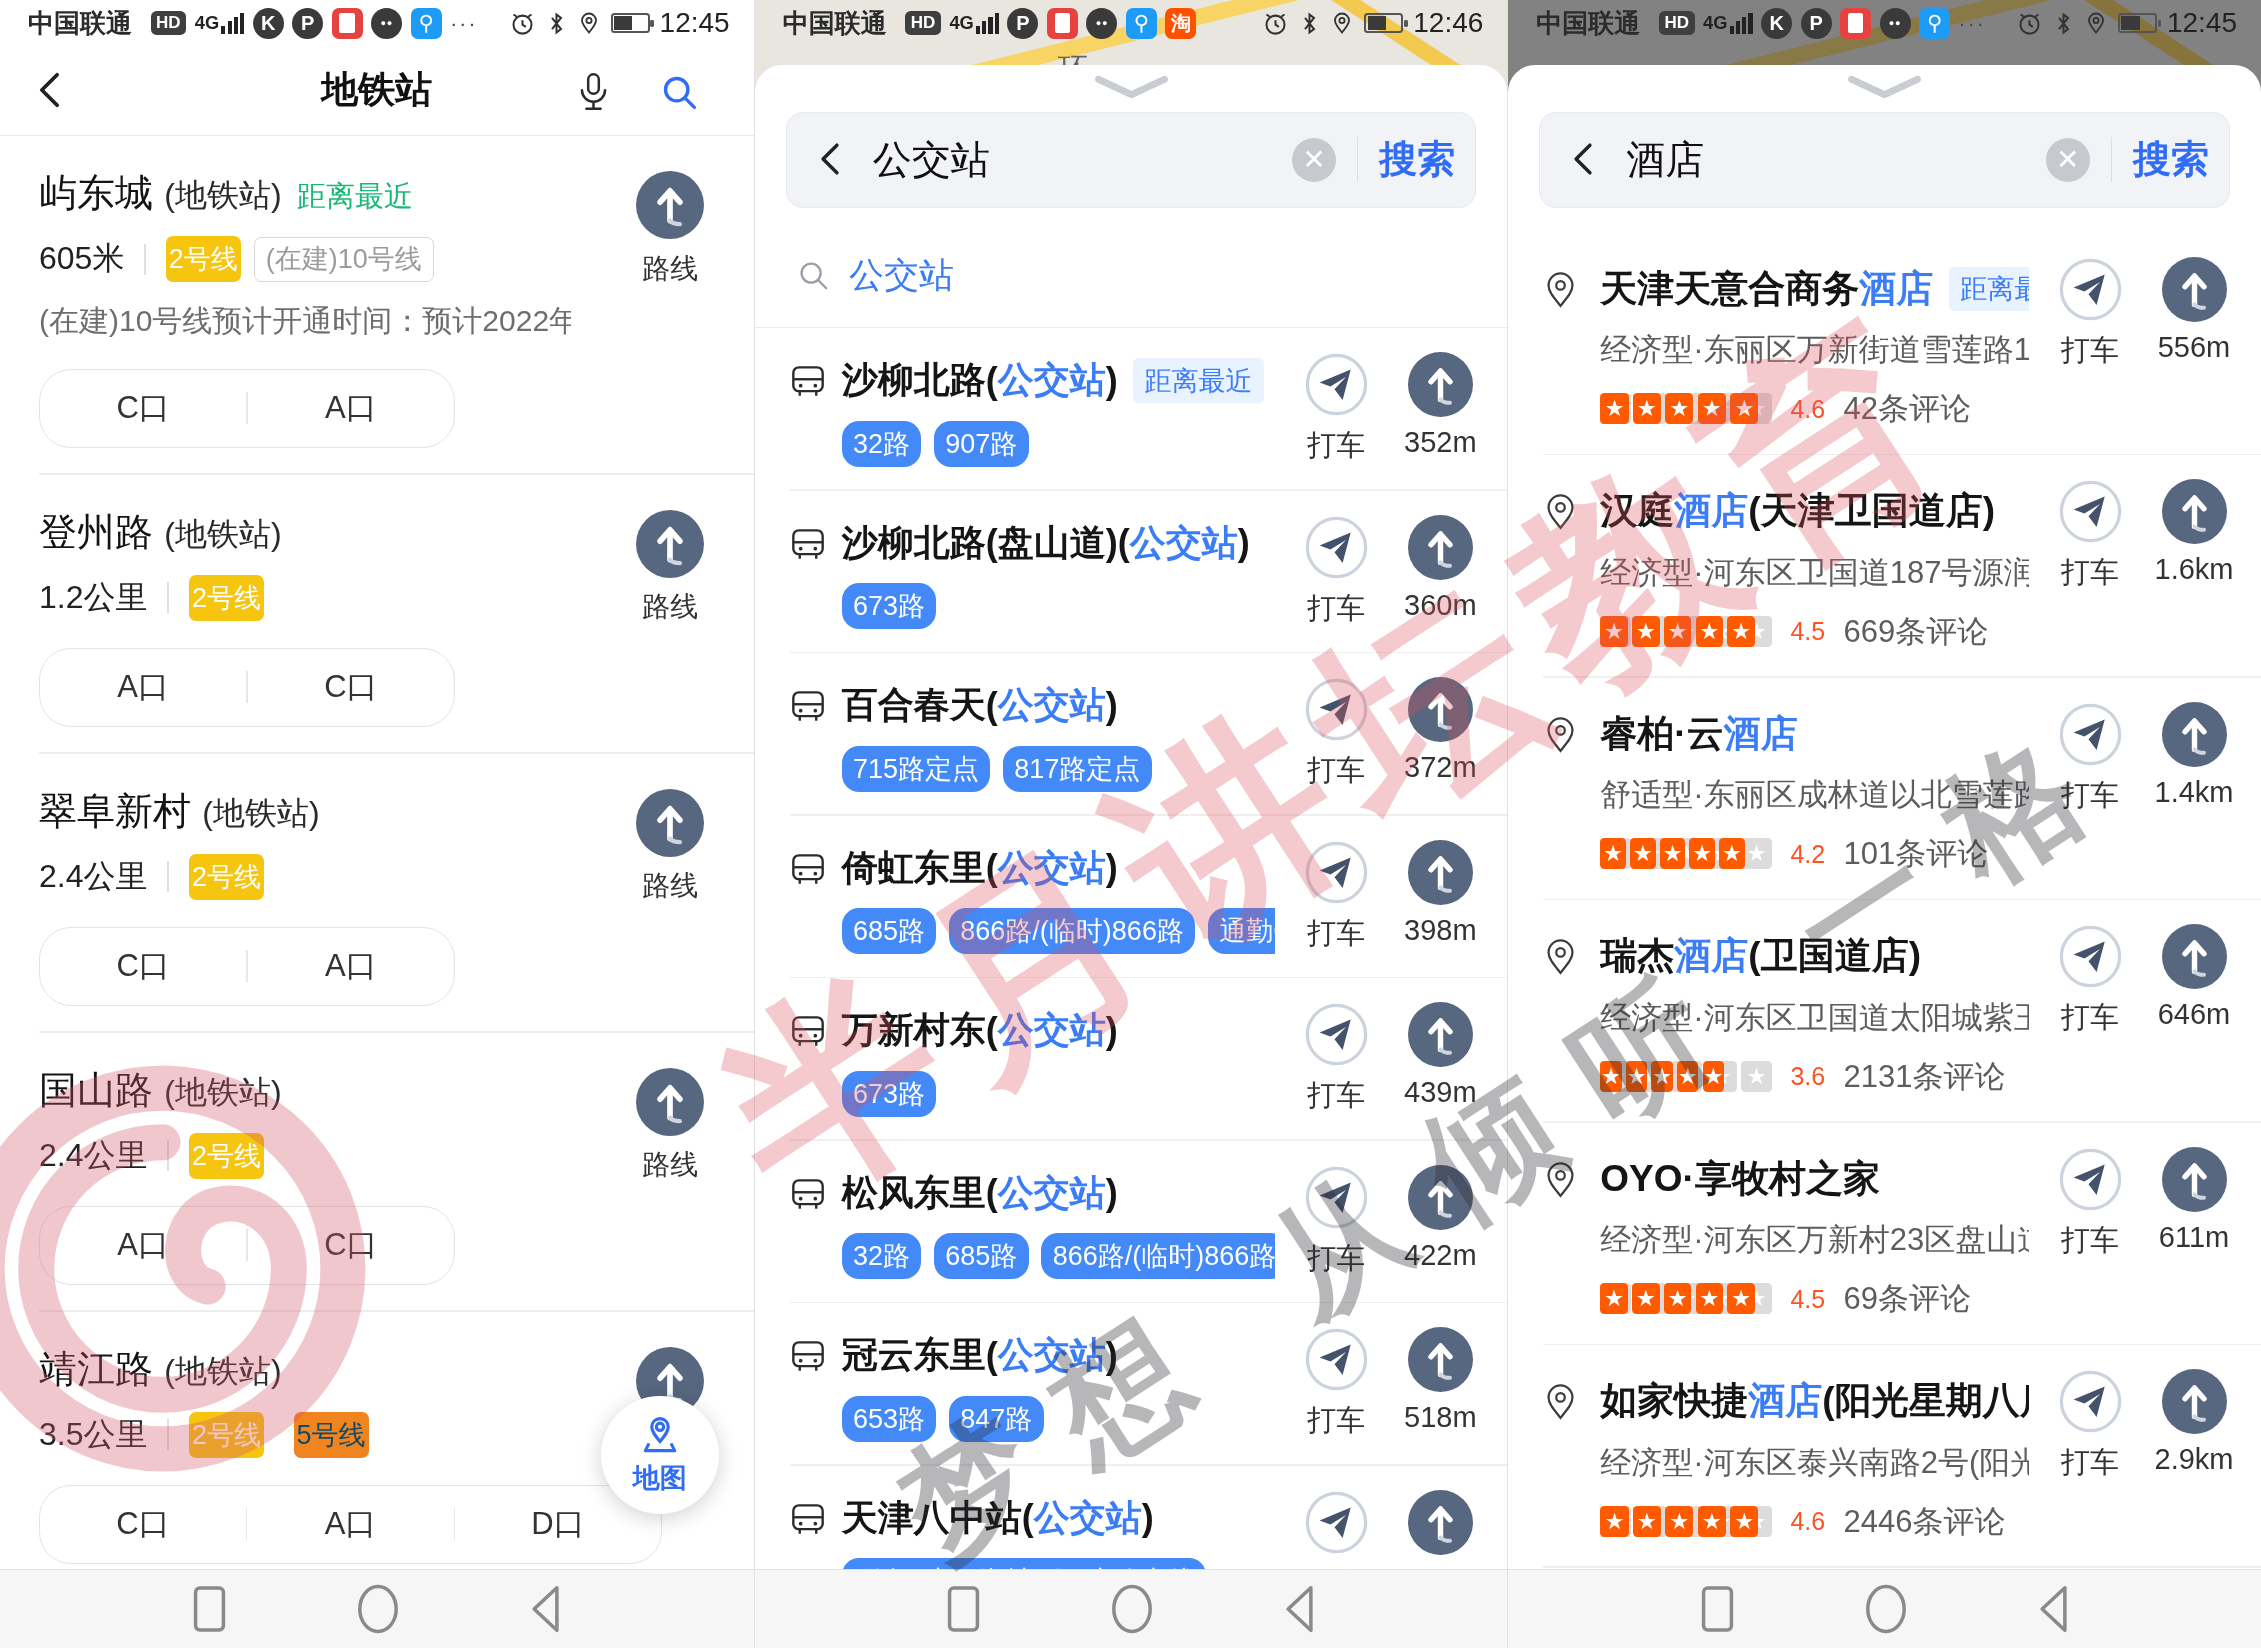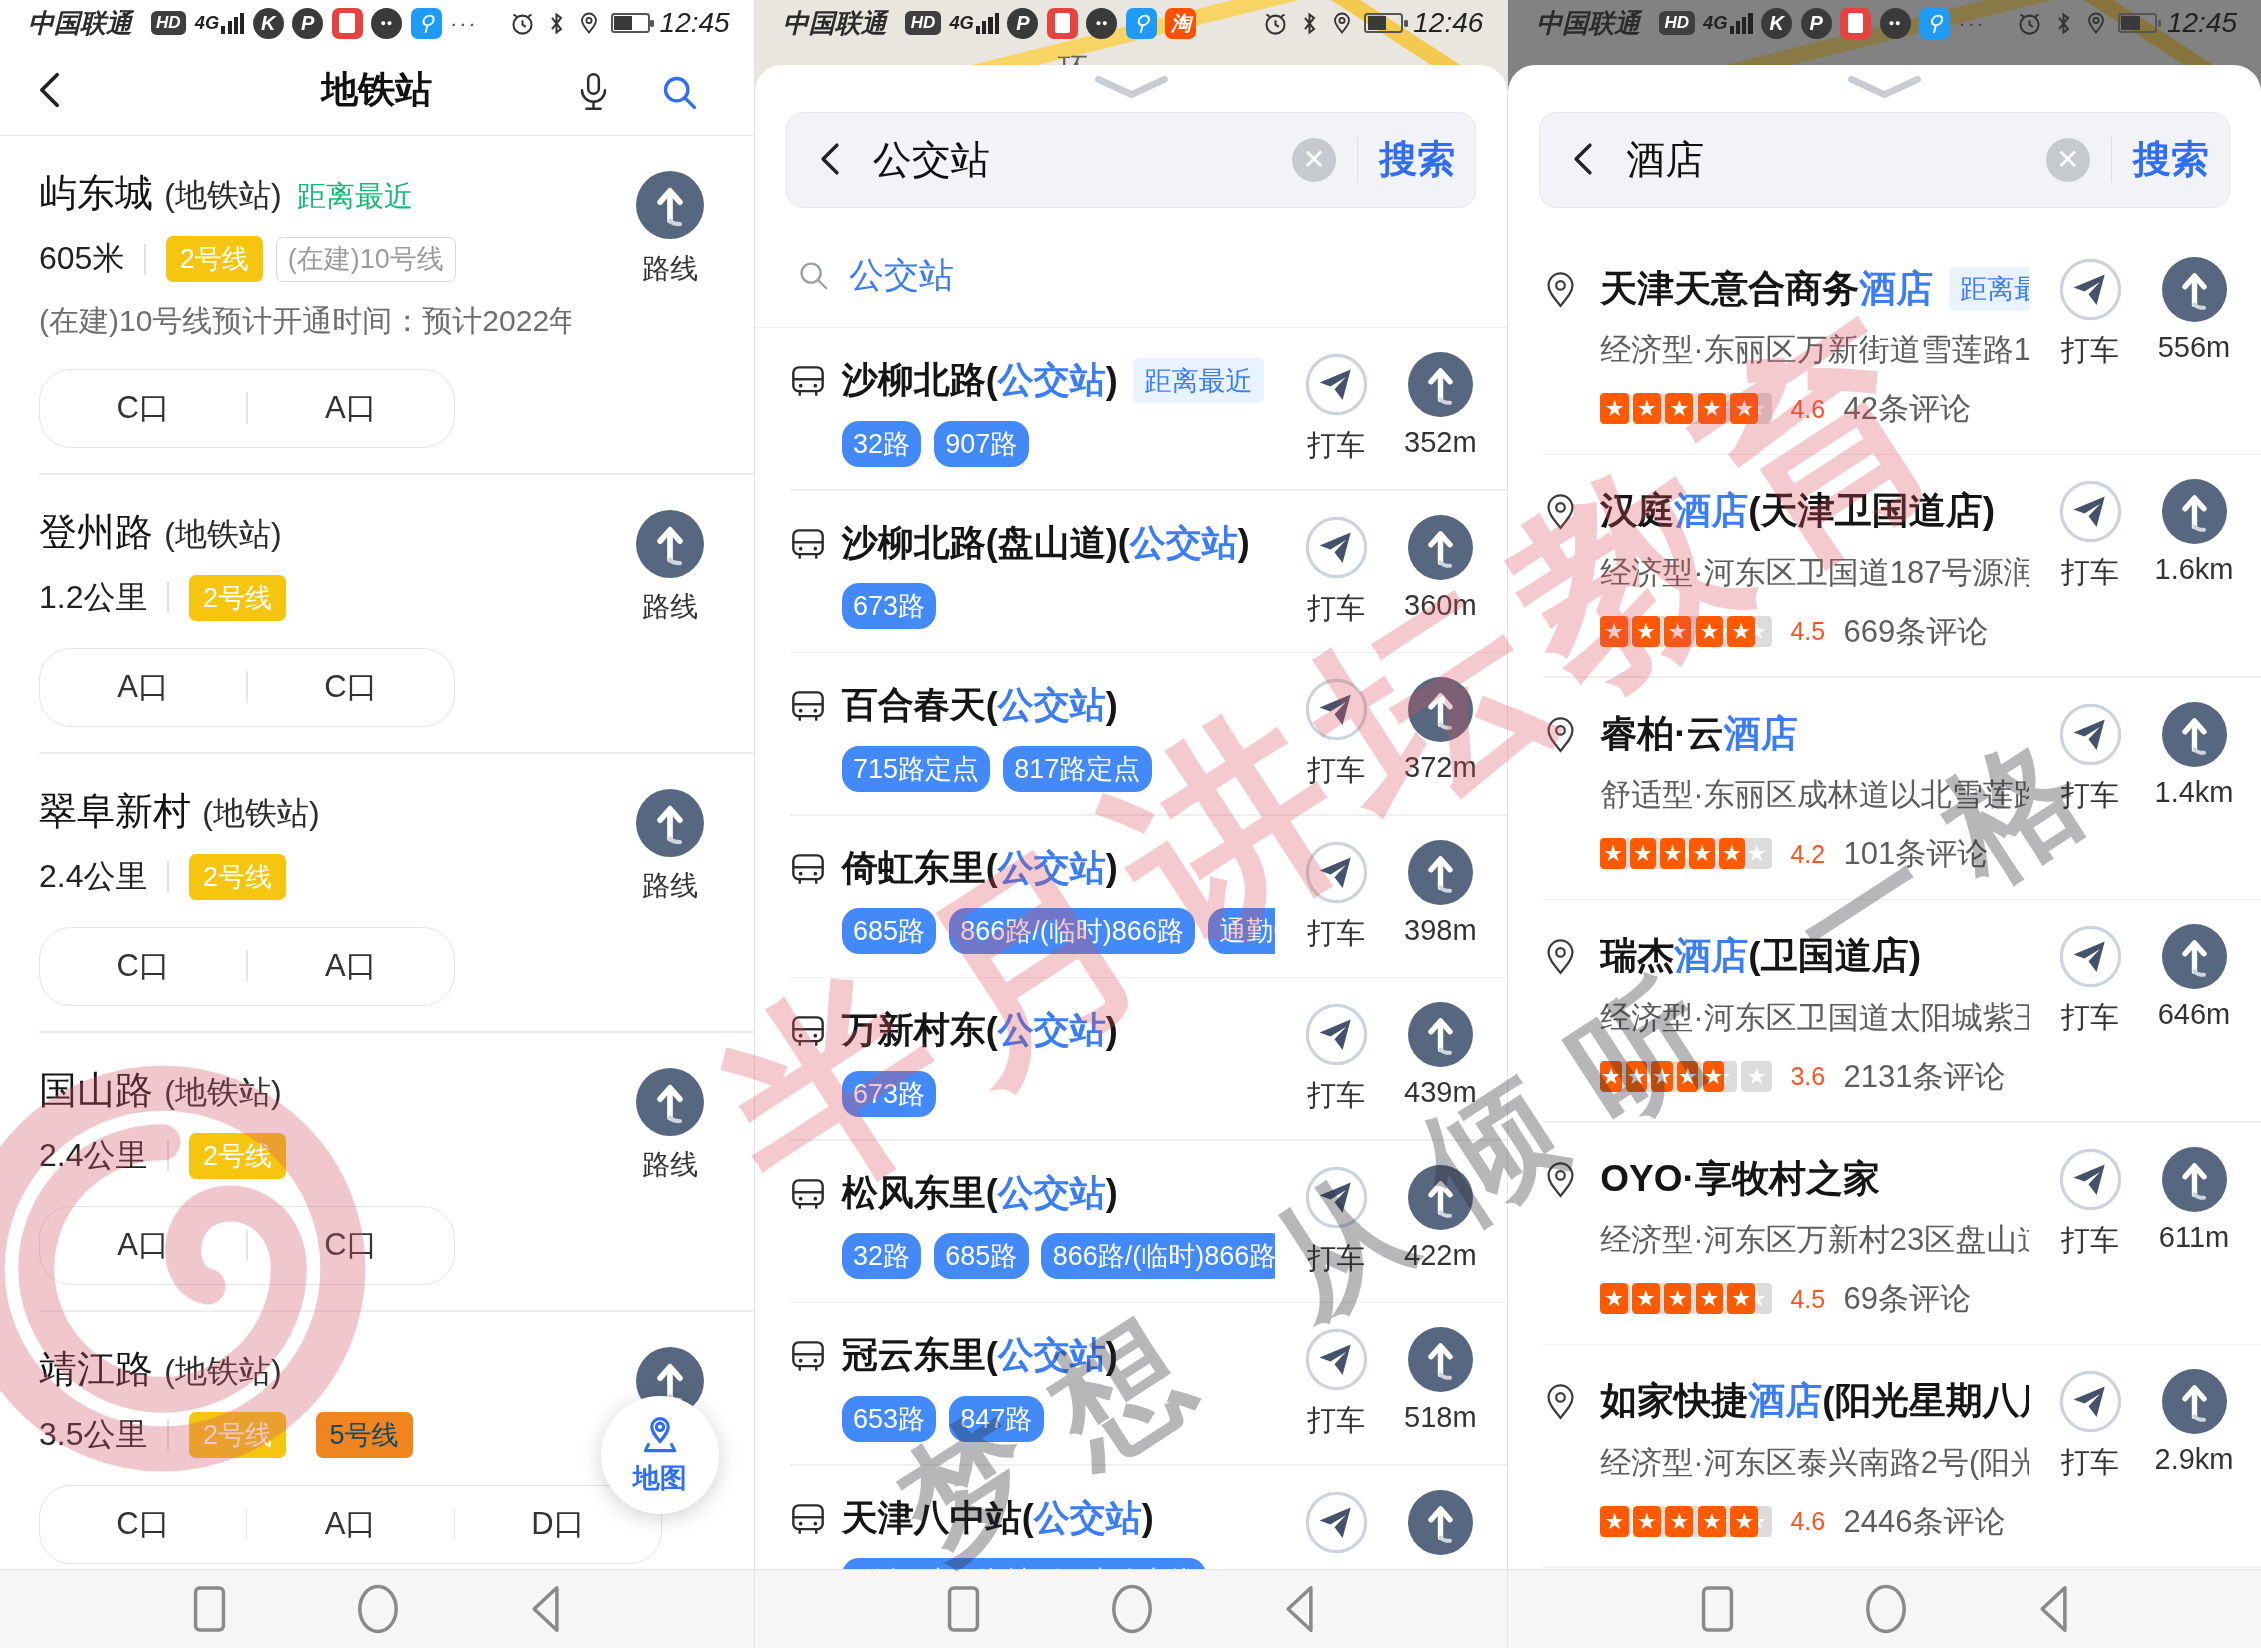--- a/index.html
+++ b/index.html
@@ -2,21 +2,21 @@
 <html style="font-size:11.3px"><head>
 <meta charset="utf-8">
 <style>
   *{margin:0;padding:0;box-sizing:border-box;font-family:"Liberation Sans",sans-serif;}
   body{width:2261px;height:1648px;overflow:hidden;background:#fff;position:relative;}
   .app{display:flex;width:2261px;height:1648px;}
   .panel{width:754px;height:1648px;position:relative;overflow:hidden;background:#fff;}
   .panel+.panel{border-left:1.4px solid #e2e2e2;}
 
   
-  .statusbar{height:45px;display:flex;align-items:center;padding:1px 24px 0 28px;font-size:26px;color:#2b2b2b;position:relative;z-index:5;font-style:italic;}
+  .statusbar{height:45px;display:flex;align-items:center;padding:1px 24px 0 28px;font-size:26px;color:#2b2b2b;position:relative;z-index:5;}
   .statusbar .carrier{font-weight:bold;margin-right:10px;}
   .sleft{display:flex;align-items:center;gap:8.5px;flex:1;}
   .sright{display:flex;align-items:center;gap:10px;}
   .si{display:inline-flex;align-items:center;justify-content:center;}
   .si.hd{background:#3f3f3f;color:#fff;font-size:17px;font-weight:bold;border-radius:5.6px;padding:2.1px 5.6px;}
   .si.fourg{font-size:18.3px;font-weight:bold;color:#222;align-items:flex-end;}
   .si .bar{display:inline-block;width:4.2px;background:#222;margin-left:2.1px;}
   .si.cdark{width:31px;height:31px;background:#3a3a3a;color:#fff;border-radius:50%;font-size:20px;font-weight:bold;}
   .si.redsq{width:31px;height:31px;background:#e64340;border-radius:7px;position:relative;}
   .si.redsq::before{content:"";position:absolute;left:7.7px;top:5.6px;width:15.5px;height:20px;background:#fff;border-radius:2.1px;}
@@ -39,21 +39,21 @@
   .hdr-div{height:1.4px;background:#e9e9e9;}
   .s-item{position:relative;padding:32px 183px 27px 39px;}
   .s-item::after{content:"";position:absolute;left:39px;right:0;bottom:0;height:1.4px;background:#ededed;}
   .s-item:last-child::after{display:none;}
   .s-titlerow{display:flex;align-items:baseline;gap:11.3px;}
   .s-name{font-size:38px;font-weight:normal;color:#141414;}
   .s-type{font-size:32px;color:#2a2a2a;}
   .s-near{font-size:29px;color:#16b877;margin-left:4.2px;}
   .s-meta{margin-top:17px;display:flex;align-items:center;font-size:32px;color:#222;}
   .msep{display:inline-block;width:1.4px;height:31px;background:#e0e0e0;margin:0 20px;}
-  .b{font-size:27px;padding:5px 14px;border-radius:7px;margin-right:12.7px;display:inline-block;}
+  .b{font-size:27px;padding:5px 3px;border-radius:7px;margin-right:12.7px;display:inline-block;}
   .b-yellow{background:#f6c50f;color:#fff;}
   .b-orange{background:#f0841e;color:#0c4a6e;margin-left:17px;}
   .b-outline{border:1.4px solid #d8d8d8;color:#9b9b9b;background:#fff;padding:3.5px 11.3px;}
   .s-note{margin-top:18.3px;font-size:30px;color:#6e6e6e;max-width:704px;white-space:nowrap;overflow:hidden;}
   .exits{margin-top:27px;height:79px;border:1.4px solid #e4e4e4;border-radius:32px;display:flex;align-items:center;}
   .exit{flex:1;text-align:center;font-size:31px;color:#333;}
   .exsep{width:1.4px;height:32px;background:#e7e7e7;}
   .routecol{position:absolute;right:34px;top:35px;width:99px;text-align:center;}
   .routelbl{display:block;margin-top:8.5px;font-size:28px;color:#333;}
   .map-fab{position:absolute;right:35px;bottom:134px;width:118px;height:118px;background:#fff;border-radius:50%;box-shadow:0 4.2px 21px rgba(0,0,0,.18);display:flex;flex-direction:column;align-items:center;justify-content:center;z-index:30;}

